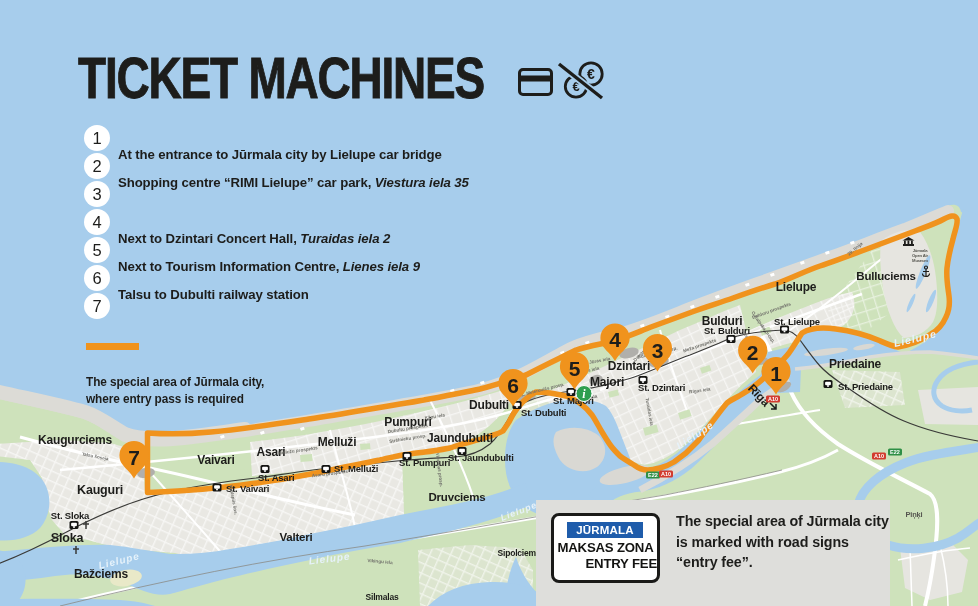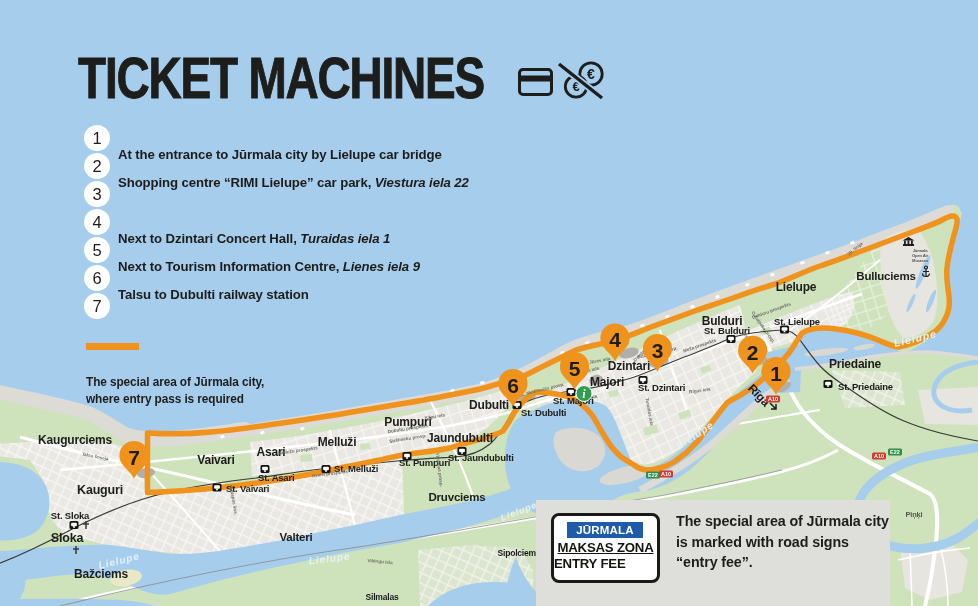--- a/index.html
+++ b/index.html
@@ -8,22 +8,22 @@
 #title{left:78px;top:45px;font-size:57px;font-weight:bold;color:#1d1d1b;letter-spacing:-1.5px;-webkit-text-stroke:0.9px #1d1d1b;transform:scaleX(0.807);transform-origin:left top;white-space:nowrap;}
 .li{position:absolute;left:84px;width:520px;height:26px;}
 .num{position:absolute;left:0;top:0;width:26px;height:26px;border-radius:50%;background:#fff;color:#1d1d1b;font-size:16.5px;font-weight:normal;text-align:center;line-height:26px;}
 .txt{position:absolute;left:34px;top:4px;font-size:13.2px;font-weight:bold;color:#1d1d1b;white-space:nowrap;letter-spacing:-0.1px;margin-top:18px;}
 .txt i{font-style:italic;}
 #legbar{left:86px;top:343px;width:53px;height:7px;background:#f0931d;}
 #legtxt{left:86px;top:374px;font-size:13.5px;font-weight:bold;color:#1d1d1b;line-height:16.5px;letter-spacing:-0.1px;transform:scaleX(0.876);transform-origin:left top;white-space:nowrap;}
 #infobox{left:536px;top:500px;width:354px;height:106px;background:#dededb;}
 #sign{position:absolute;left:15px;top:13px;width:103px;height:64px;background:#fff;border:3.5px solid #1a1a18;border-radius:8px;}
 #signblue{position:absolute;left:13px;top:6px;width:76px;height:16px;background:#1e5cab;color:#fff;font-size:11.5px;font-weight:bold;text-align:center;line-height:16px;letter-spacing:0.2px;}
-#signl1{position:absolute;left:0;top:24px;width:100%;text-align:center;font-size:13.2px;font-weight:bold;color:#141412;letter-spacing:-0.2px;text-decoration:underline;}
-#signl2{position:absolute;left:0;top:40px;width:100%;text-align:left;font-size:13.2px;font-weight:bold;color:#141412;letter-spacing:-0.2px;}
+#signl1{position:absolute;left:0;top:24px;width:100%;text-align:center;font-size:13.2px;font-weight:bold;color:#141412;letter-spacing:-0.2px;}
+#signl2{position:absolute;left:0;top:40px;width:100%;text-align:right;font-size:13.2px;font-weight:bold;color:#141412;letter-spacing:-0.2px;}
 #infotxt{position:absolute;left:140px;top:11px;font-size:14.5px;font-weight:bold;color:#1d1d1b;line-height:20.5px;letter-spacing:-0.1px;white-space:nowrap;transform:scaleX(0.985);transform-origin:left top;}
 </style></head><body>
 <div id="stage">
 <svg class="abs" style="left:0;top:0" width="978" height="606" viewBox="0 0 978 606">
 <defs>
 <pattern id="gA" width="11" height="11" patternUnits="userSpaceOnUse" patternTransform="rotate(-17)">
  <rect x="0" y="0" width="11" height="1.3" fill="#fff"></rect>
           <rect x="0" y="0" width="1.3" height="11" fill="#fff"></rect>
 </pattern>
 <pattern id="gB" width="9.5" height="9.5" patternUnits="userSpaceOnUse" patternTransform="rotate(24)">
@@ -332,28 +332,28 @@
 <text x="71" y="36" font-size="13" font-weight="bold" fill="#1d1d1b" text-anchor="middle" font-family="Liberation Sans">€</text>
 <line x1="54" y1="9" x2="97" y2="43" stroke="#a7cdec" stroke-width="7"></line>
 <line x1="54" y1="9" x2="97" y2="43" stroke="#1d1d1b" stroke-width="3.4"></line>
 </svg>
     <div class="li" style="top:125px">
       <div class="num">1</div>
       <div class="txt">At the entrance to Jūrmala city by Lielupe car bridge</div>
     </div>
 <div class="li" style="top:153px">
       <div class="num">2</div>
-      <div class="txt">Shopping centre “RIMI Lielupe” car park, <i>Viestura iela 22</i></div>
+      <div class="txt">Shopping centre “RIMI Lielupe” car park, <i>Viestura iela 35</i></div>
     </div>
 <div class="li" style="top:181px">
       <div class="num">3</div>
     </div>
 <div class="li" style="top:209px">
       <div class="num">4</div>
-      <div class="txt">Next to Dzintari Concert Hall, <i>Turaidas iela 1</i></div>
+      <div class="txt">Next to Dzintari Concert Hall, <i>Turaidas iela 2</i></div>
     </div>
 <div class="li" style="top:237px">
       <div class="num">5</div>
       <div class="txt">Next to Tourism Information Centre, <i>Lienes iela 9</i></div>
     </div>
 <div class="li" style="top:265px">
       <div class="num">6</div>
       <div class="txt">Talsu to Dubulti railway station</div>
     </div>
 <div class="li" style="top:293px">

